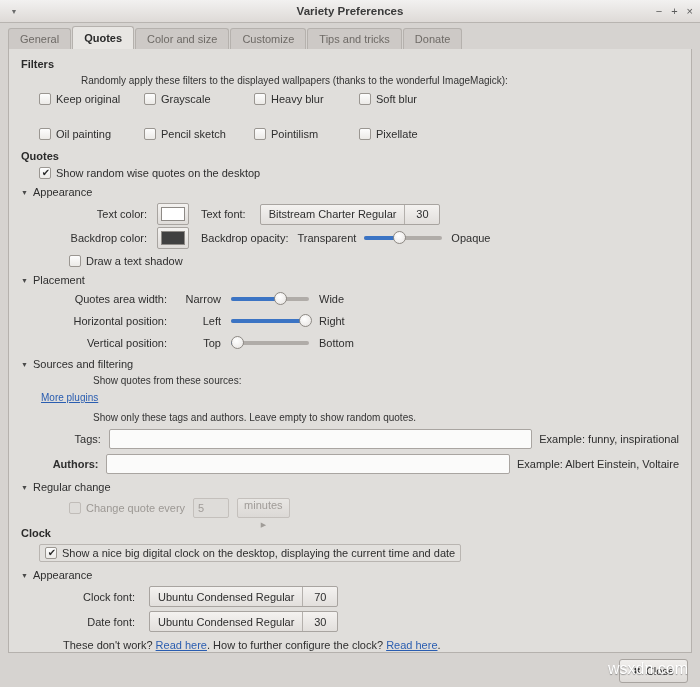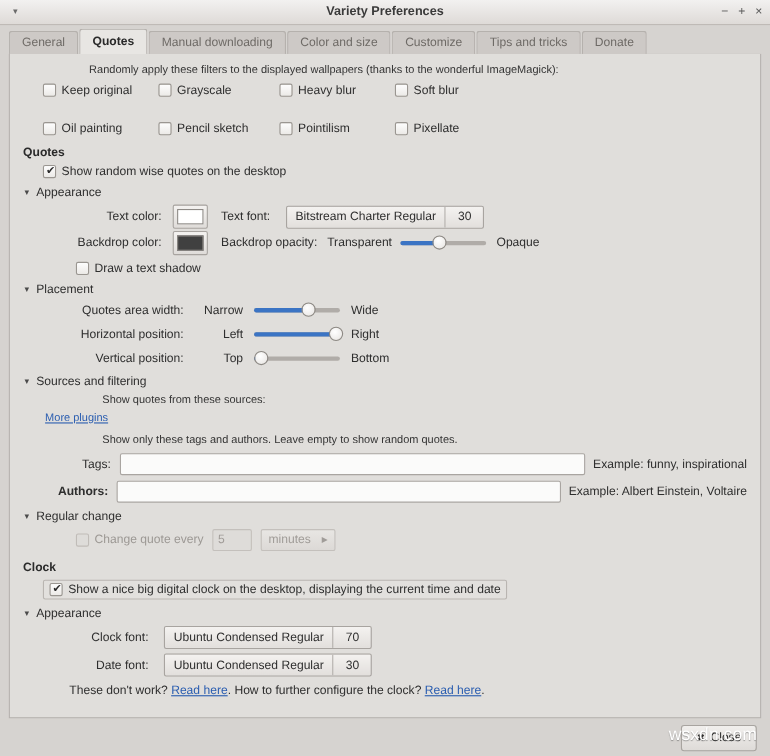--- a/index.html
+++ b/index.html
@@ -290,20 +290,21 @@
     height: 20px;
     background: linear-gradient(to bottom,#e8e6e3,#dcd9d6);
     border: 1px solid #c4c0bc;
     border-radius: 2px;
     box-sizing: border-box;
     display: flex; align-items: center;
     padding: 0 6px;
     font-size: 11px;
     color: #a09c98;
     gap: 10px;
+    flex-direction: column;
   }
   .combo .arrow { font-size: 7px; color: #a09c98; }
 
   
   .framed {
     border: 1px solid #b9b5b1;
     border-radius: 2px;
     padding: 2px 5px;
     display: inline-flex;
     align-items: center;
@@ -372,29 +373,29 @@
     <div class="title-buttons">
       <span>−</span>
       <span>+</span>
       <span>×</span>
     </div>
   </div>
 
   <div class="tabstrip">
     <div class="tab">General</div>
     <div class="tab active">Quotes</div>
-    <div class="tab">Manual downloading</div>
     <div class="tab">Color and size</div>
     <div class="tab">Customize</div>
     <div class="tab">Tips and tricks</div>
     <div class="tab">Donate</div>
   </div>
 
   <div class="content">
 
+    <div class="section-title">Filters</div>
     <div class="desc indent1">Randomly apply these filters to the displayed wallpapers (thanks to the wonderful ImageMagick):</div>
 
     <div class="filter-grid">
       <div class="cb-row">
         <span class="chk"></span>
         <span class="cb-label">Keep original</span>
       </div>
       <div class="cb-row">
         <span class="chk"></span>
         <span class="cb-label">Grayscale</span>

